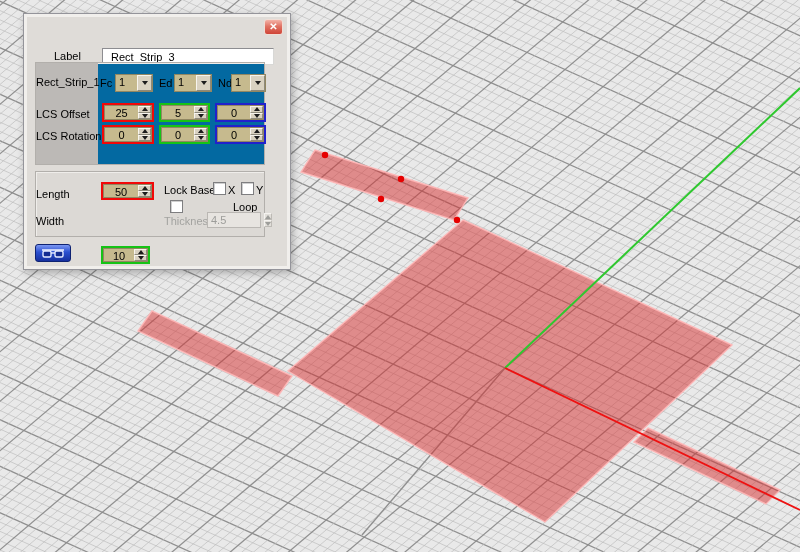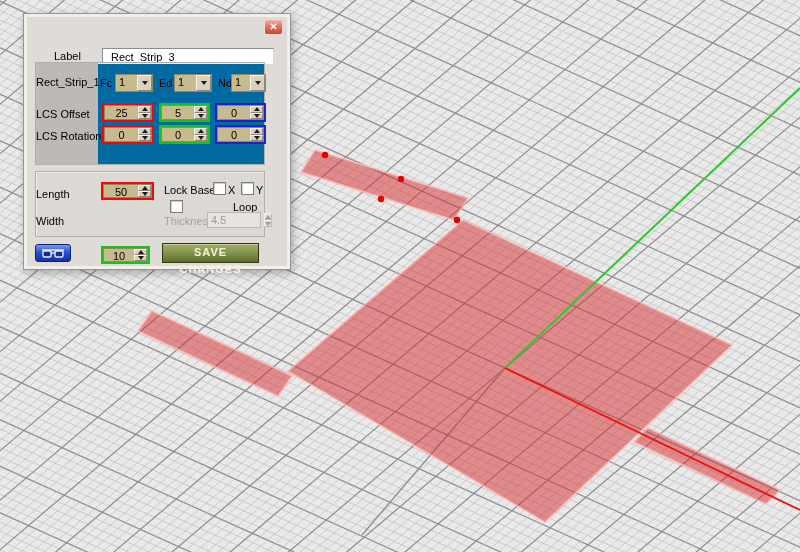--- a/index.html
+++ b/index.html
@@ -475,14 +475,13 @@
   </div>
 
   <div class="viewbtn">
     <svg width="24" height="11" viewBox="0 0 24 11">
       <path d="M1 2 H23" stroke="#e6ebff" stroke-width="1.6" fill="none"></path>
       <rect x="2" y="3" width="8" height="6" rx="1.5" fill="#142c92" stroke="#e6ebff" stroke-width="1.4"></rect>
       <rect x="14" y="3" width="8" height="6" rx="1.5" fill="#142c92" stroke="#e6ebff" stroke-width="1.4"></rect>
       <path d="M10 5 H14" stroke="#e6ebff" stroke-width="1.4" fill="none"></path>
     </svg>
   </div>
-  <div class="savebtn">SAVE CHANGES</div>
 </div>
 
 </body></html>

